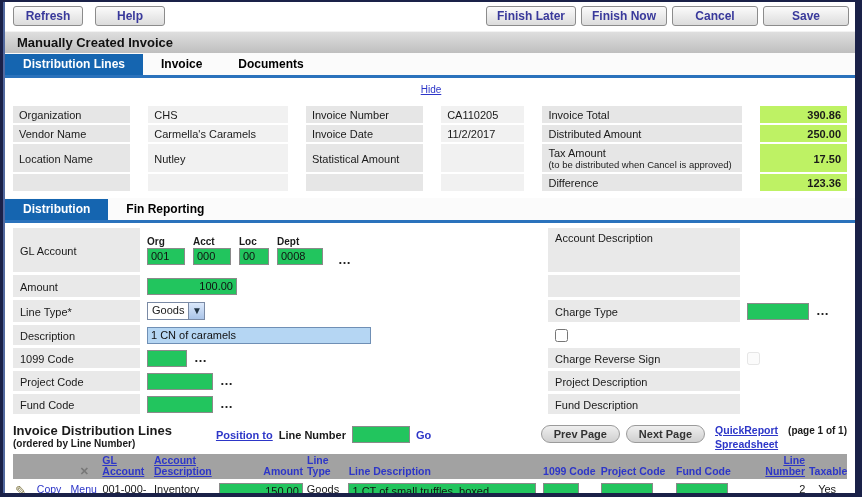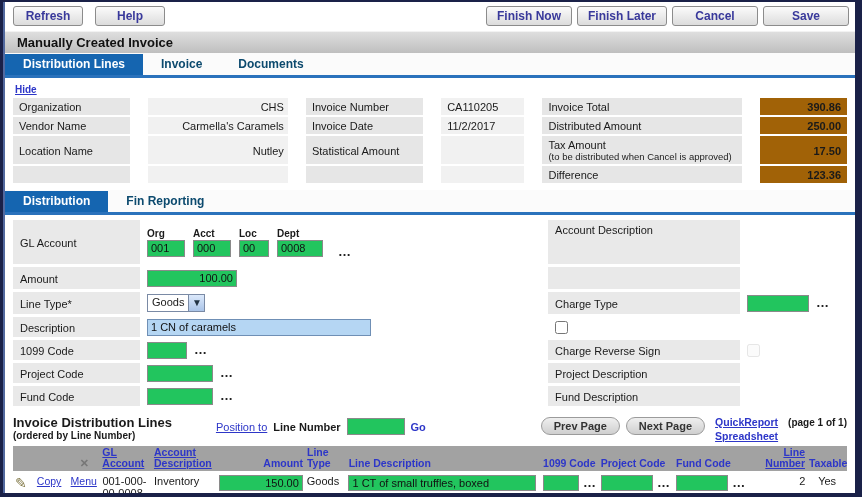--- a/index.html
+++ b/index.html
@@ -27,36 +27,36 @@
 
   
   .titlebar {
     height:22px; margin-top:1px; padding:3px 0 0 12px;
     background:linear-gradient(#dedede,#bfbfbf);
     border-top:1px solid #f2f2f2; font-size:13px; font-weight:bold; color:#111;
   }
 
   
   .tabrow { display:flex; align-items:flex-end; height:22px; background:#fbfbfb; }
-  .tab { padding:3px 18px 4px 18px; font-size:12px; font-weight:bold; color:#0c4a6e; cursor:pointer; }
+  .tab { padding:3px 18px 4px 18px; font-size:12px; font-weight:bold; color:#000000; cursor:pointer; }
   .tab.active { background:#1565b0; color:#ffffff; }
   .tab-underline { height:3px; background:#2a72bc; }
 
   a.lk { color:#2d36c8; text-decoration:underline; cursor:pointer; }
   a.lk-plain { color:#2d36c8; text-decoration:none; cursor:pointer; }
 
   
   .hpanel { padding:4px 8px 2px 8px; }
-  .hide-row { padding:2px 0 3px 2px; font-size:10px; font-weight:bold; }
+  .hide-row { padding:2px 0 11px 2px; font-size:10px; font-weight:normal;text-align:center; }
   .hgrid { display:flex; flex-direction:column; gap:2px; }
   .hrow { display:flex; gap:18px; }
   .hcell { background:#e6e6e6; padding:2px 4px 1px 6px; display:flex; flex-direction:column; justify-content:center; }
   .hval  { background:#f1f1f1; }
-  .hnum  { background:#a16207; font-weight:bold; text-align:right; justify-content:center; padding-right:6px; }
-  .w-l1{width:130px;} .w-v1{width:155px;text-align:right;} .w-l2{width:130px;} .w-v2{width:92px;}
+  .hnum  { background:#bef264; font-weight:bold; text-align:right; justify-content:center; padding-right:6px; }
+  .w-l1{width:130px;} .w-v1{width:155px;} .w-l2{width:130px;} .w-v2{width:92px;}
   .w-l3{width:222px;} .w-v3{width:96px;}
   .h16{min-height:17px;} .h28{min-height:28px;}
   .subnote { font-size:9.5px; color:#222; }
 
   
   .subtabs { margin-top:5px; }
 
   
   .form { display:flex; padding:5px 8px 4px 8px; }
   .fcol { display:flex; flex-direction:column; gap:3px; }
@@ -126,22 +126,22 @@
 
 <div class="page">
 <div class="inner">
 
   <div class="toolbar">
     <div class="left-btns">
       <span class="btn">Refresh</span>
       <span class="btn">Help</span>
     </div>
     <div class="right-btns">
+      <span class="btn">Finish Later</span>
       <span class="btn">Finish Now</span>
-      <span class="btn">Finish Later</span>
       <span class="btn">Cancel</span>
       <span class="btn">Save</span>
     </div>
   </div>
 
   <div class="titlebar">Manually Created Invoice</div>
 
   <div class="tabrow">
     <div class="tab active">Distribution Lines</div>
     <div class="tab">Invoice</div>
@@ -305,21 +305,21 @@
       </div>
     </div>
   </div>
 
   <div class="lines-head">
     <div class="lh-title">
       <div class="t1">Invoice Distribution Lines</div>
       <div class="t2">(ordered by Line Number)</div>
     </div>
     <div class="lh-pos">
-      <a class="lk" style="font-weight:normal">Position to</a>
+      <a class="lk" style="font-weight:bold">Position to</a>
       <span>Line Number</span>
       <input class="txt" style="">
       <a class="lk-plain">Go</a>
     </div>
     <div class="lh-pages">
       <span class="pill">Prev Page</span>
       <span class="pill">Next Page</span>
     </div>
     <div class="lh-links">
       <a class="lk">QuickReport</a>

